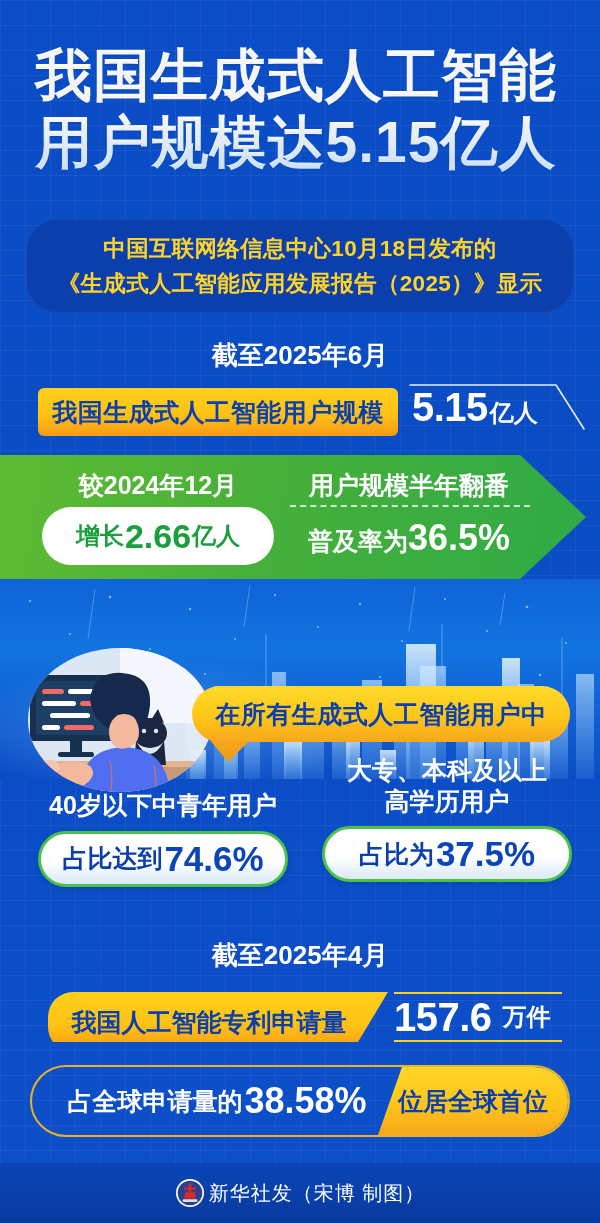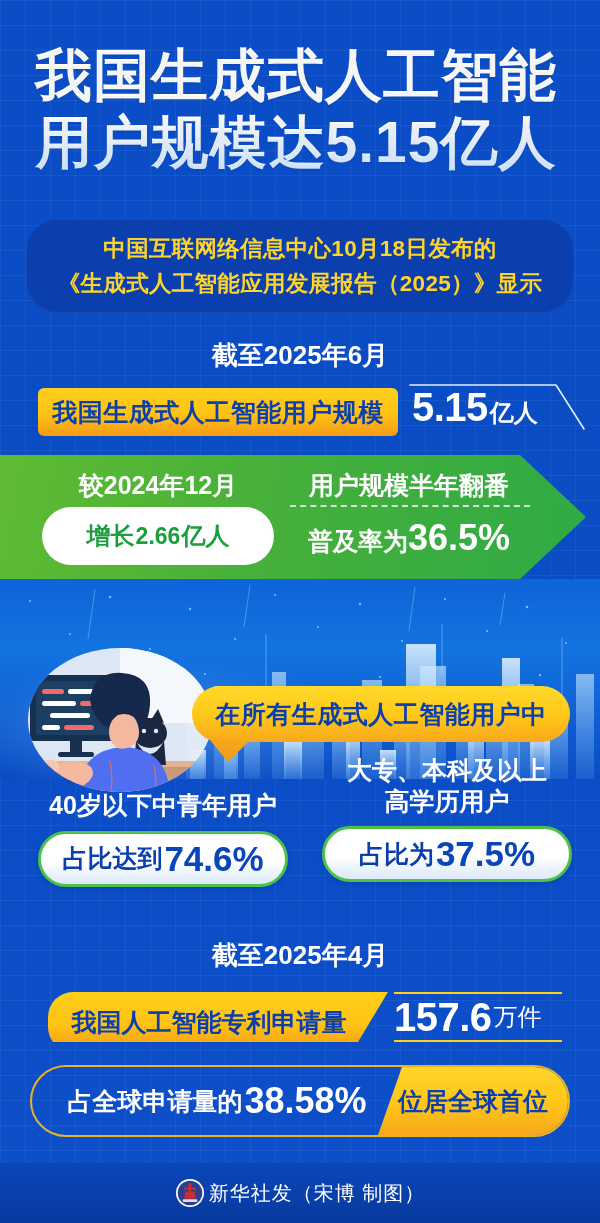--- a/index.html
+++ b/index.html
@@ -100,21 +100,21 @@
     position:absolute; top:14px; left:50px; width:216px;
     text-align:center; color:#fff; font-size:25px; font-weight:bold;
   }
   .gl-pill{
     position:absolute; top:52px; left:42px;
     width:232px; height:58px;
     background:#fff; border-radius:29px;
     display:flex; align-items:center; justify-content:center;
   }
   .gl-pill .t{ color:#19a03c; font-size:24px; font-weight:bold;}
-  .gl-pill .n{ color:#19a03c; font-size:23px; font-weight:bold; margin:0 1px;}
+  .gl-pill .n{ color:#19a03c; font-size:34px; font-weight:bold; margin:0 1px;}
   .gr-title{
     position:absolute; top:14px; left:286px; width:246px;
     text-align:center; color:#fff; font-size:25px; font-weight:bold;
   }
   .gr-divider{
     position:absolute; top:50px; left:290px; width:240px; height:0;
     border-top:2px dashed rgba(255,255,255,.75);
   }
   .gr-value{
     position:absolute; top:62px; left:286px; width:246px;
@@ -184,24 +184,24 @@
     background:linear-gradient(180deg,#ffd01a 0%,#ffc214 55%,#f59a16 100%);
     border-radius:25px 0 0 25px;
     clip-path:polygon(0 0, 340px 0, 310px 50px, 0 50px);
     display:flex; align-items:center; justify-content:center;
     padding-right:18px;
   }
   .row-yellow2 span{ color:#0b3fae; font-size:25px; font-weight:bold;}
   .val-2{
     position:absolute; top:992px; left:394px; width:168px; height:50px;
     display:flex; align-items:center; color:#fff;
-    border-top:2px solid #ffd01a; border-bottom:2px solid #ffd01a;
+    border-top:2px solid #ffd01a; border-bottom:2px solid #ffd01a;gap:9px;
   }
   .val-2 .num{ font-size:40px; font-weight:bold; letter-spacing:-.5px;}
-  .val-2 .unit{ font-size:24px; font-weight:normal; margin-left:2px;}
+  .val-2 .unit{ font-size:24px; font-weight:bold; margin-left:2px;}
 
   .split-pill{
     position:absolute; top:1065px; left:30px;
     width:540px; height:72px;
     border-radius:36px;
     border:2px solid #e8b423;
     overflow:hidden;
     display:flex;
   }
   .split-left{

